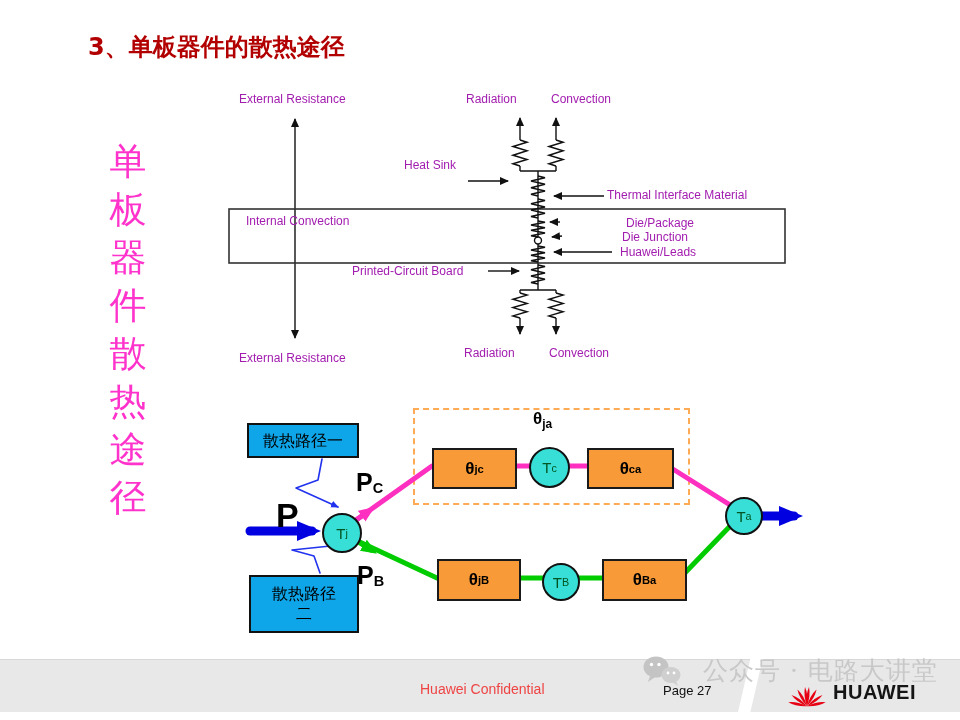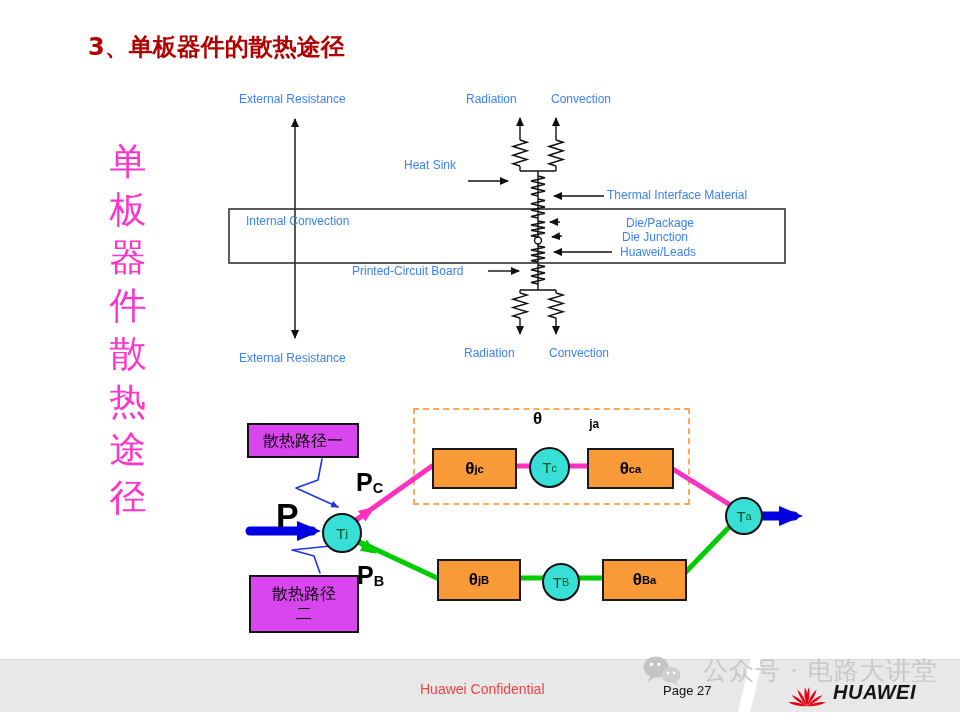--- a/index.html
+++ b/index.html
@@ -6,49 +6,49 @@
   #slide{position:relative;width:960px;height:720px;background:#ffffff;overflow:hidden;
          font-family:"Liberation Sans",sans-serif;padding-left:36px;}
   #gfx{position:absolute;left:0;top:0;width:960px;height:720px;z-index:2;pointer-events:none;}
   .dashedrect{position:absolute;left:413px;top:408px;width:273px;height:93px;
               border:2px dashed #FFAA55;z-index:1;}
   .title{position:absolute;left:88px;top:31px;font-family:"DejaVu Sans",sans-serif;
          font-size:24px;font-weight:bold;color:#B20000;z-index:3;white-space:nowrap;}
   .vtext{position:absolute;left:102px;top:138px;width:52px;z-index:3;text-align:center;
          font-family:"DejaVu Serif",serif;font-size:37px;line-height:48px;color:#FF33CC;}
   .vtext span{display:block;}
-  .lbl{position:absolute;font-size:12px;color:#3b82f6;white-space:nowrap;z-index:3;}
+  .lbl{position:absolute;font-size:12px;color:#a21caf;white-space:nowrap;z-index:3;}
   .obox{position:absolute;background:#F89A38;border:2px solid #1a1a1a;display:flex;
         align-items:center;justify-content:center;font-weight:bold;font-size:17px;
         color:#000;z-index:3;}
   .node{position:absolute;background:#38DFD6;border:2px solid #111;border-radius:50%;
         display:flex;align-items:center;justify-content:center;font-size:15px;
         color:#052;z-index:3;}
   .node sub{font-size:72%;vertical-align:-0.25em;}
   .obox sub{font-size:66%;vertical-align:-0.3em;font-weight:bold;}
-  .gbox{position:absolute;background:#d946ef;border:2px solid #111;display:flex;
+  .gbox{position:absolute;background:#0ea5e9;border:2px solid #111;display:flex;
         flex-direction:column;align-items:center;justify-content:center;
         font-family:"DejaVu Sans",sans-serif;font-size:16px;color:#000;z-index:3;line-height:20px;}
   .theta-ja{position:absolute;left:533px;top:409px;font-weight:bold;font-size:17px;
         color:#000;z-index:3;}
-  .theta-ja sub{font-size:70%;vertical-align:-0.3em;margin-left:47px;}
+  .theta-ja sub{font-size:70%;vertical-align:-0.3em;}
   .pbig{position:absolute;left:276px;top:496px;font-size:34px;font-weight:bold;color:#000;z-index:3;}
   .psub{position:absolute;font-size:25px;font-weight:bold;color:#000;z-index:3;}
   .psub sub{font-size:58%;vertical-align:-0.15em;}
   .footer-band{position:absolute;left:0;top:659px;width:960px;height:52px;
         background:#e8e8e8;border-top:1px solid #d8d8d8;z-index:1;}
   .swoosh{position:absolute;left:744px;top:650px;width:12px;height:74px;background:#ffffff;
         transform:rotate(13deg);z-index:2;}
   .f-company{position:absolute;left:82px;top:681px;font-size:15px;color:#333;z-index:4;white-space:nowrap;}
   .f-conf{position:absolute;left:420px;top:681px;font-size:14px;color:#ef4444;z-index:4;white-space:nowrap;}
   .f-page{position:absolute;left:663px;top:683px;font-size:13px;color:#111;z-index:5;white-space:nowrap;}
   .watermark{position:absolute;left:642px;top:654px;display:flex;align-items:center;gap:21px;
         z-index:3;font-family:"DejaVu Serif",serif;font-size:25px;color:#c8c8c8;
         letter-spacing:1px;white-space:nowrap;}
-  .logo{position:absolute;left:787px;top:667px;display:flex;align-items:flex-end;gap:6px;z-index:4;font-style:italic;}
+  .logo{position:absolute;left:787px;top:667px;display:flex;align-items:flex-end;gap:6px;z-index:4;}
   .logo-text{font-size:20px;font-weight:bold;color:#151515;letter-spacing:0.5px;
         padding-bottom:3px;font-family:"Liberation Sans",sans-serif;}
 </style>
 </head>
 <body>
 
 <div id="slide">
 
   <div class="dashedrect"></div>
 

